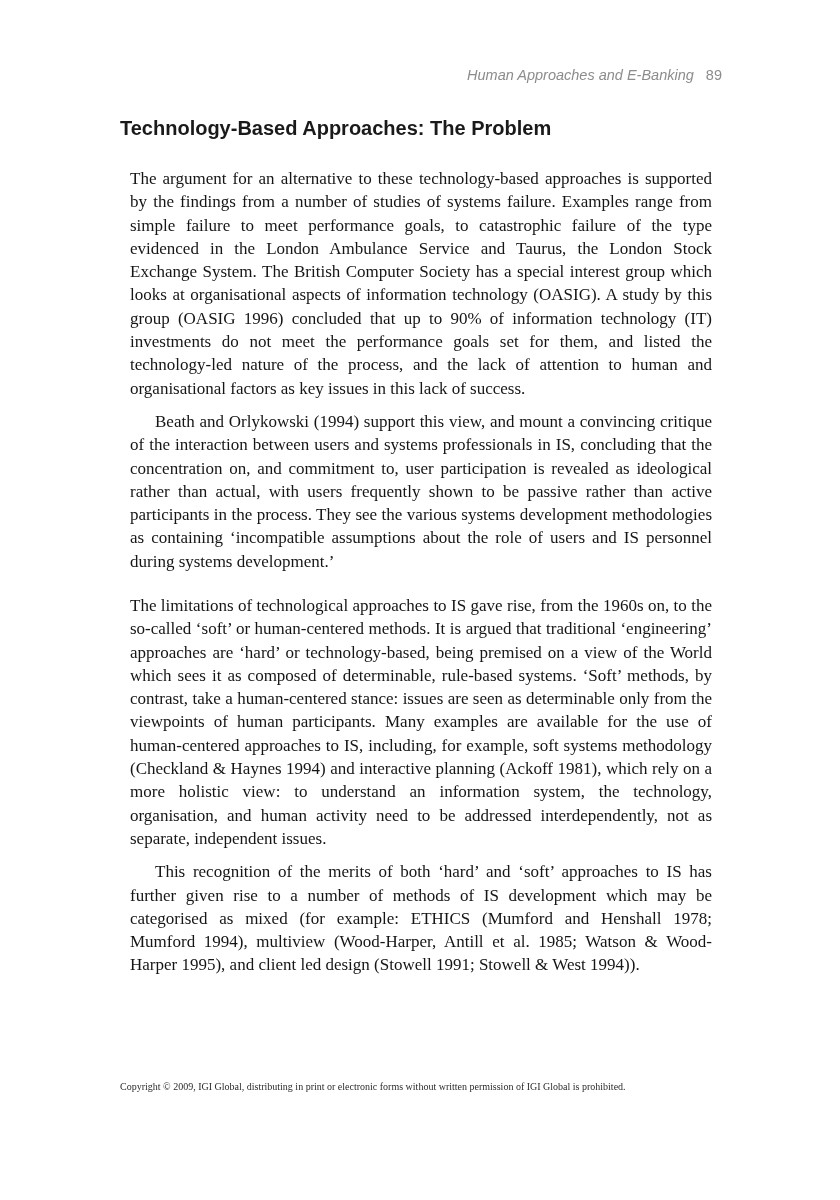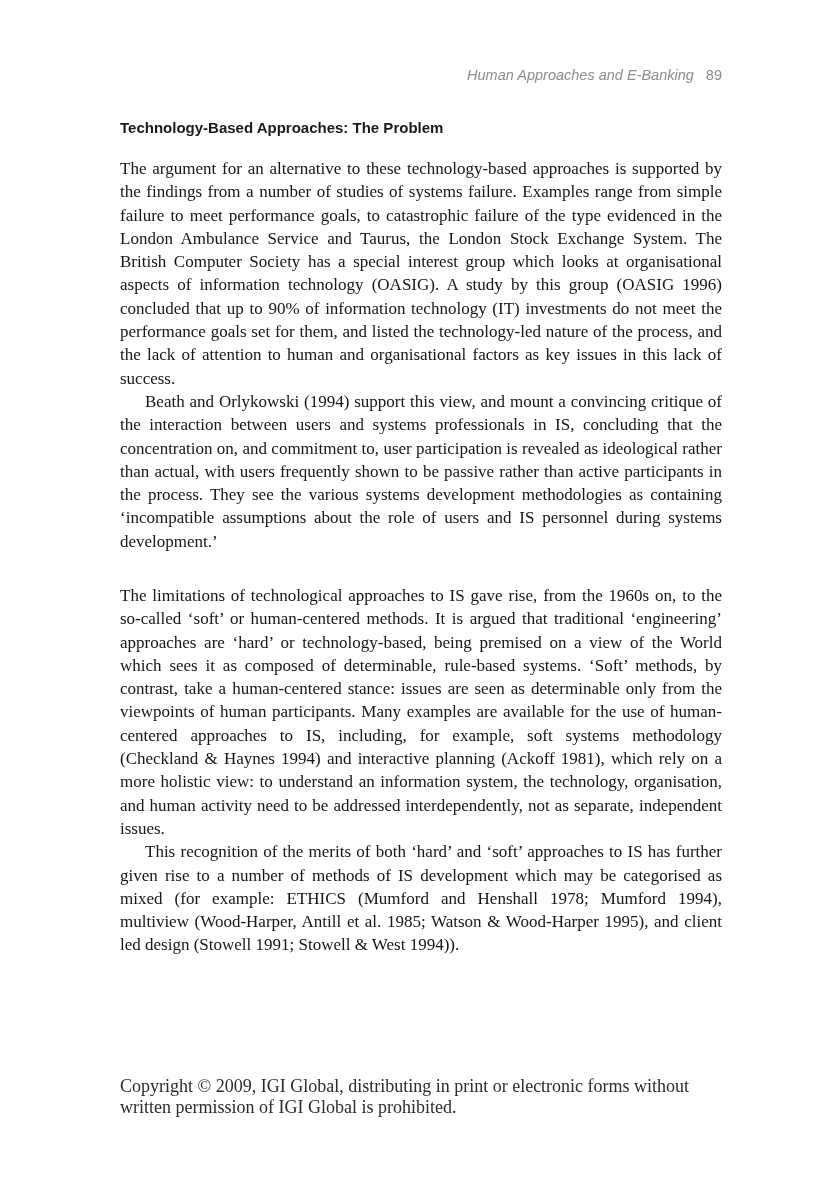--- a/index.html
+++ b/index.html
@@ -33,46 +33,46 @@
     font-style: normal;
     margin-left: 8px;
   }
   .section-heading {
     position: absolute;
     left: 120px;
     width: 602px;
     margin: 0;
     font-family: "Liberation Sans", sans-serif;
     font-weight: bold;
-    font-size: 15px;
+    font-size: 20px;
     line-height: 24px;
     color: #1a1a1a;
   }
   .textblock {
     position: absolute;
     left: 120px;
     width: 602px;
     font-size: 17px;
     line-height: 23.3px;
     text-align: justify;
     color: #151515;
   }
   .textblock p {
-    margin: 0;
+    margin: 10px;
     padding: 0;
   }
   .textblock p.ind {
     text-indent: 25px;
   }
   .footer {
     position: absolute;
     top: 1076px;
     left: 120px;
     width: 602px;
-    font-size: 18px;
+    font-size: 10px;
     line-height: 21px;
     text-align: left;
     color: #2b2b2b;
   }
 </style>
 </head>
 <body>
 
 <div class="page">
 

